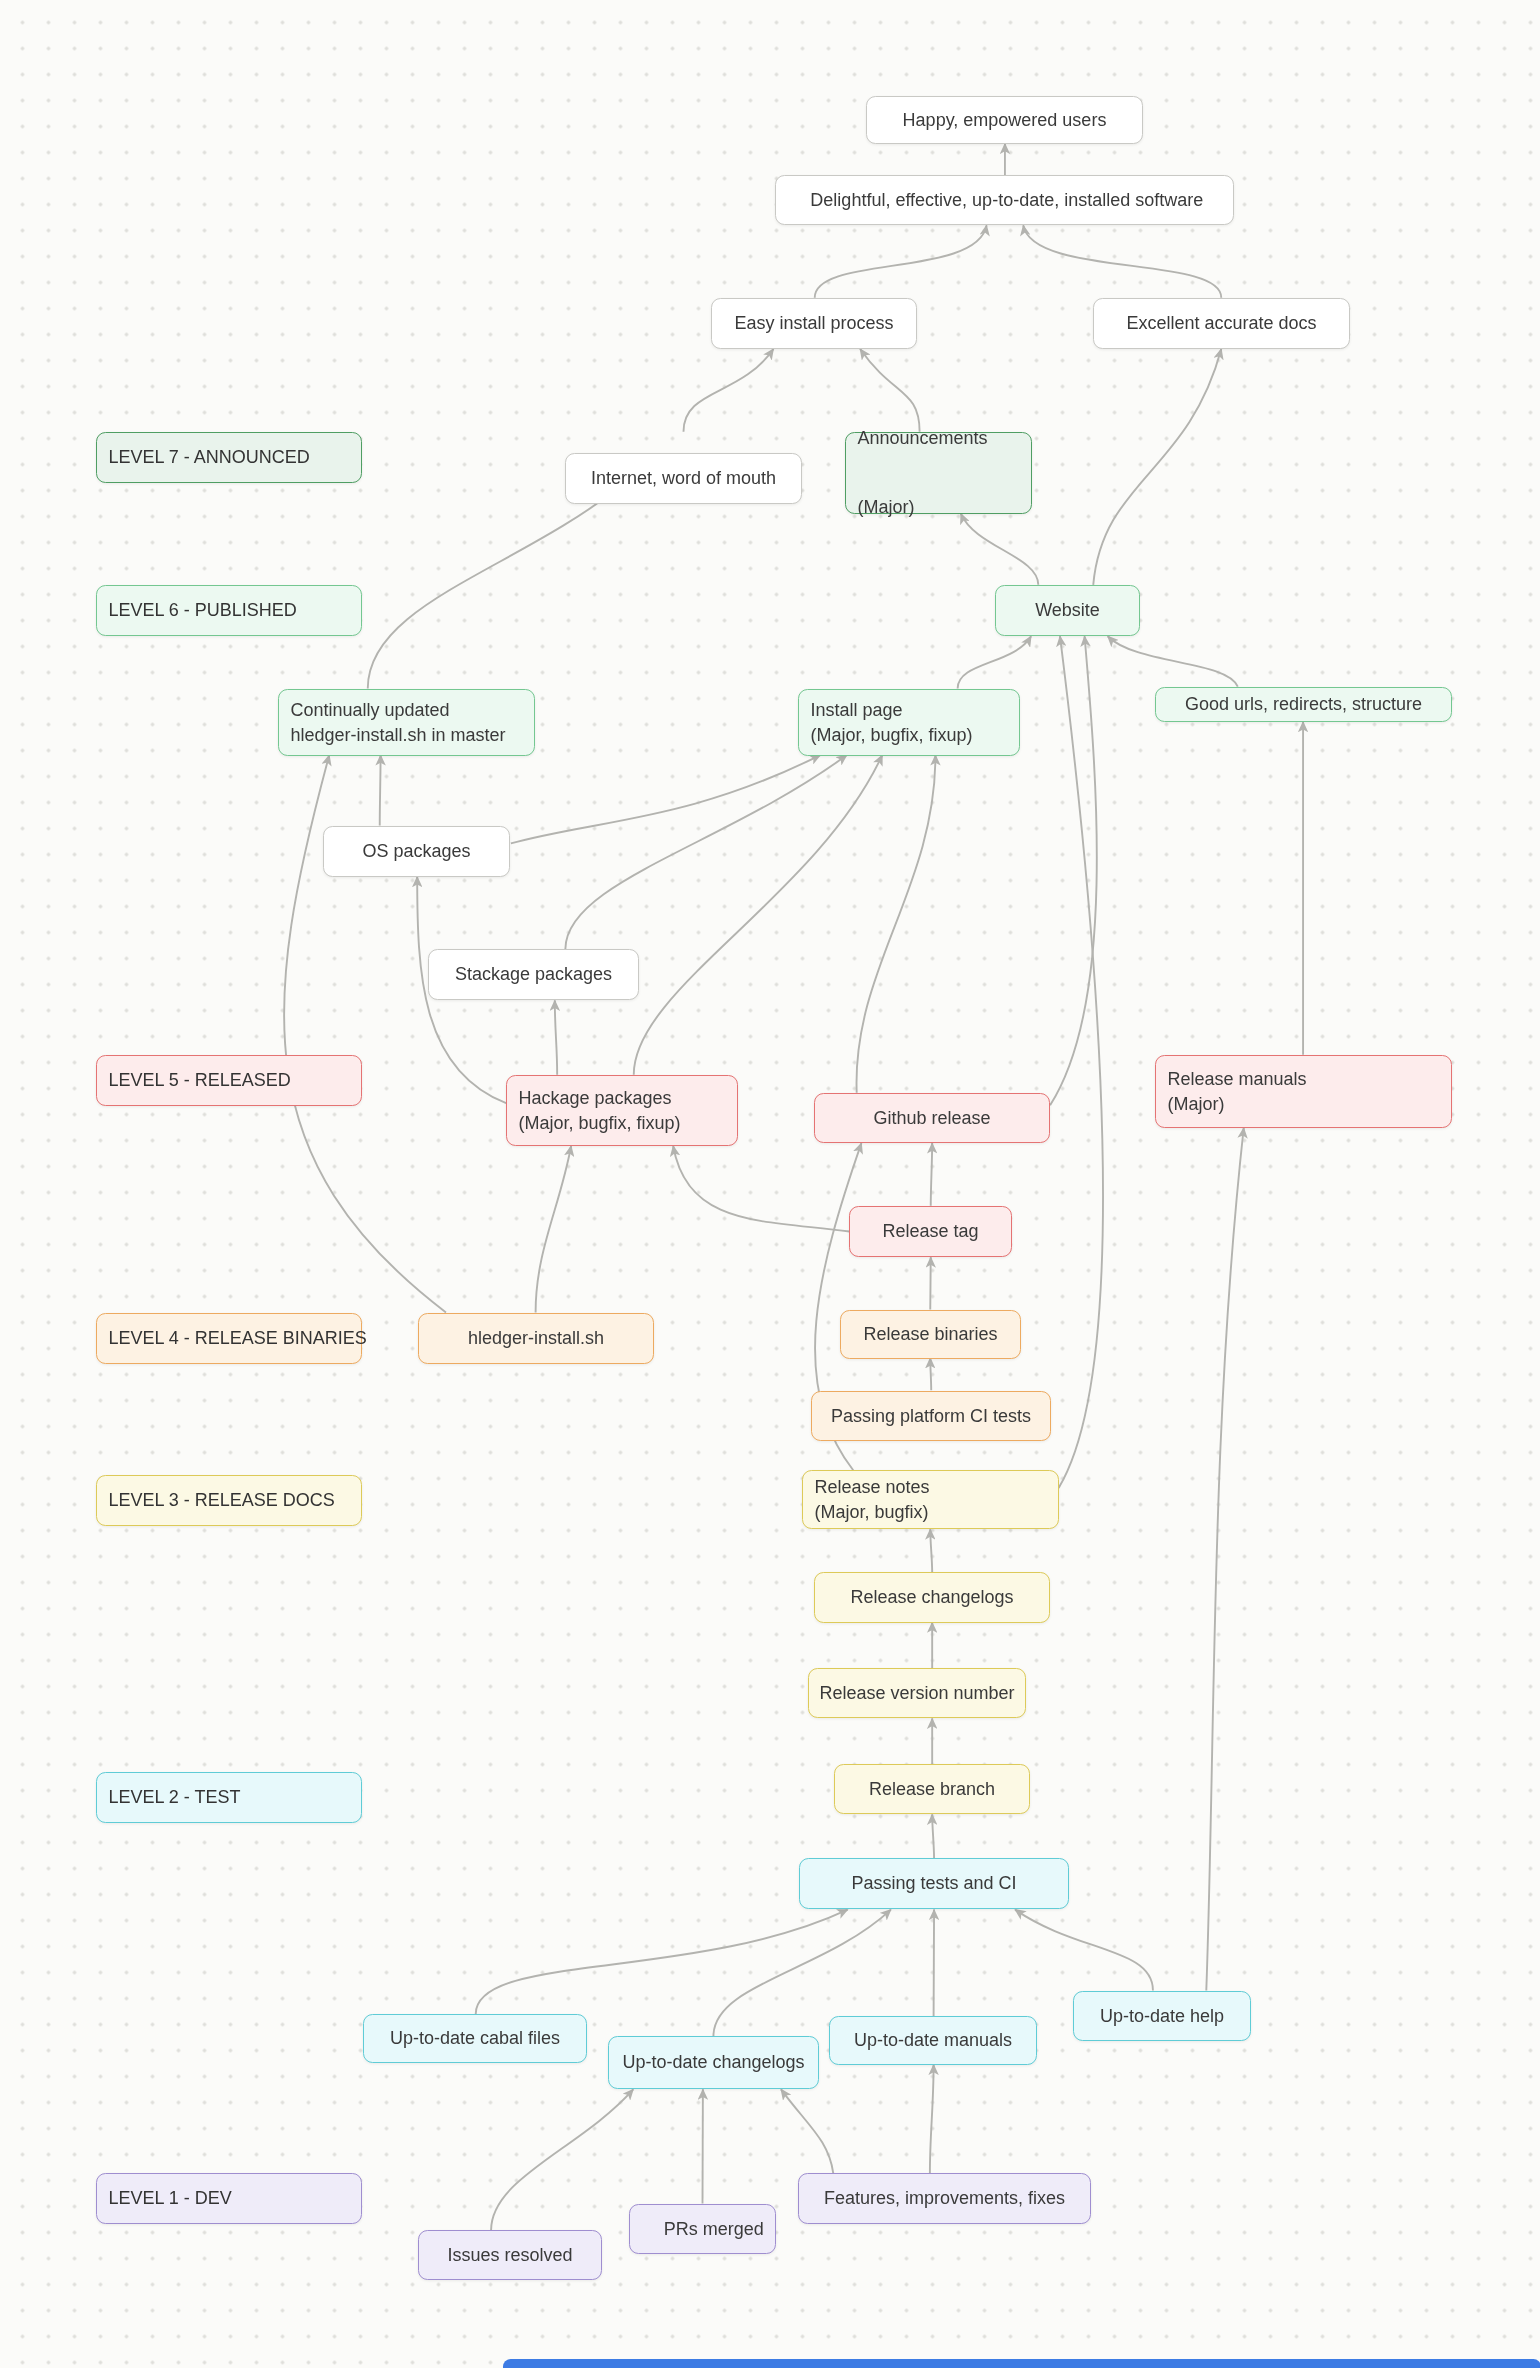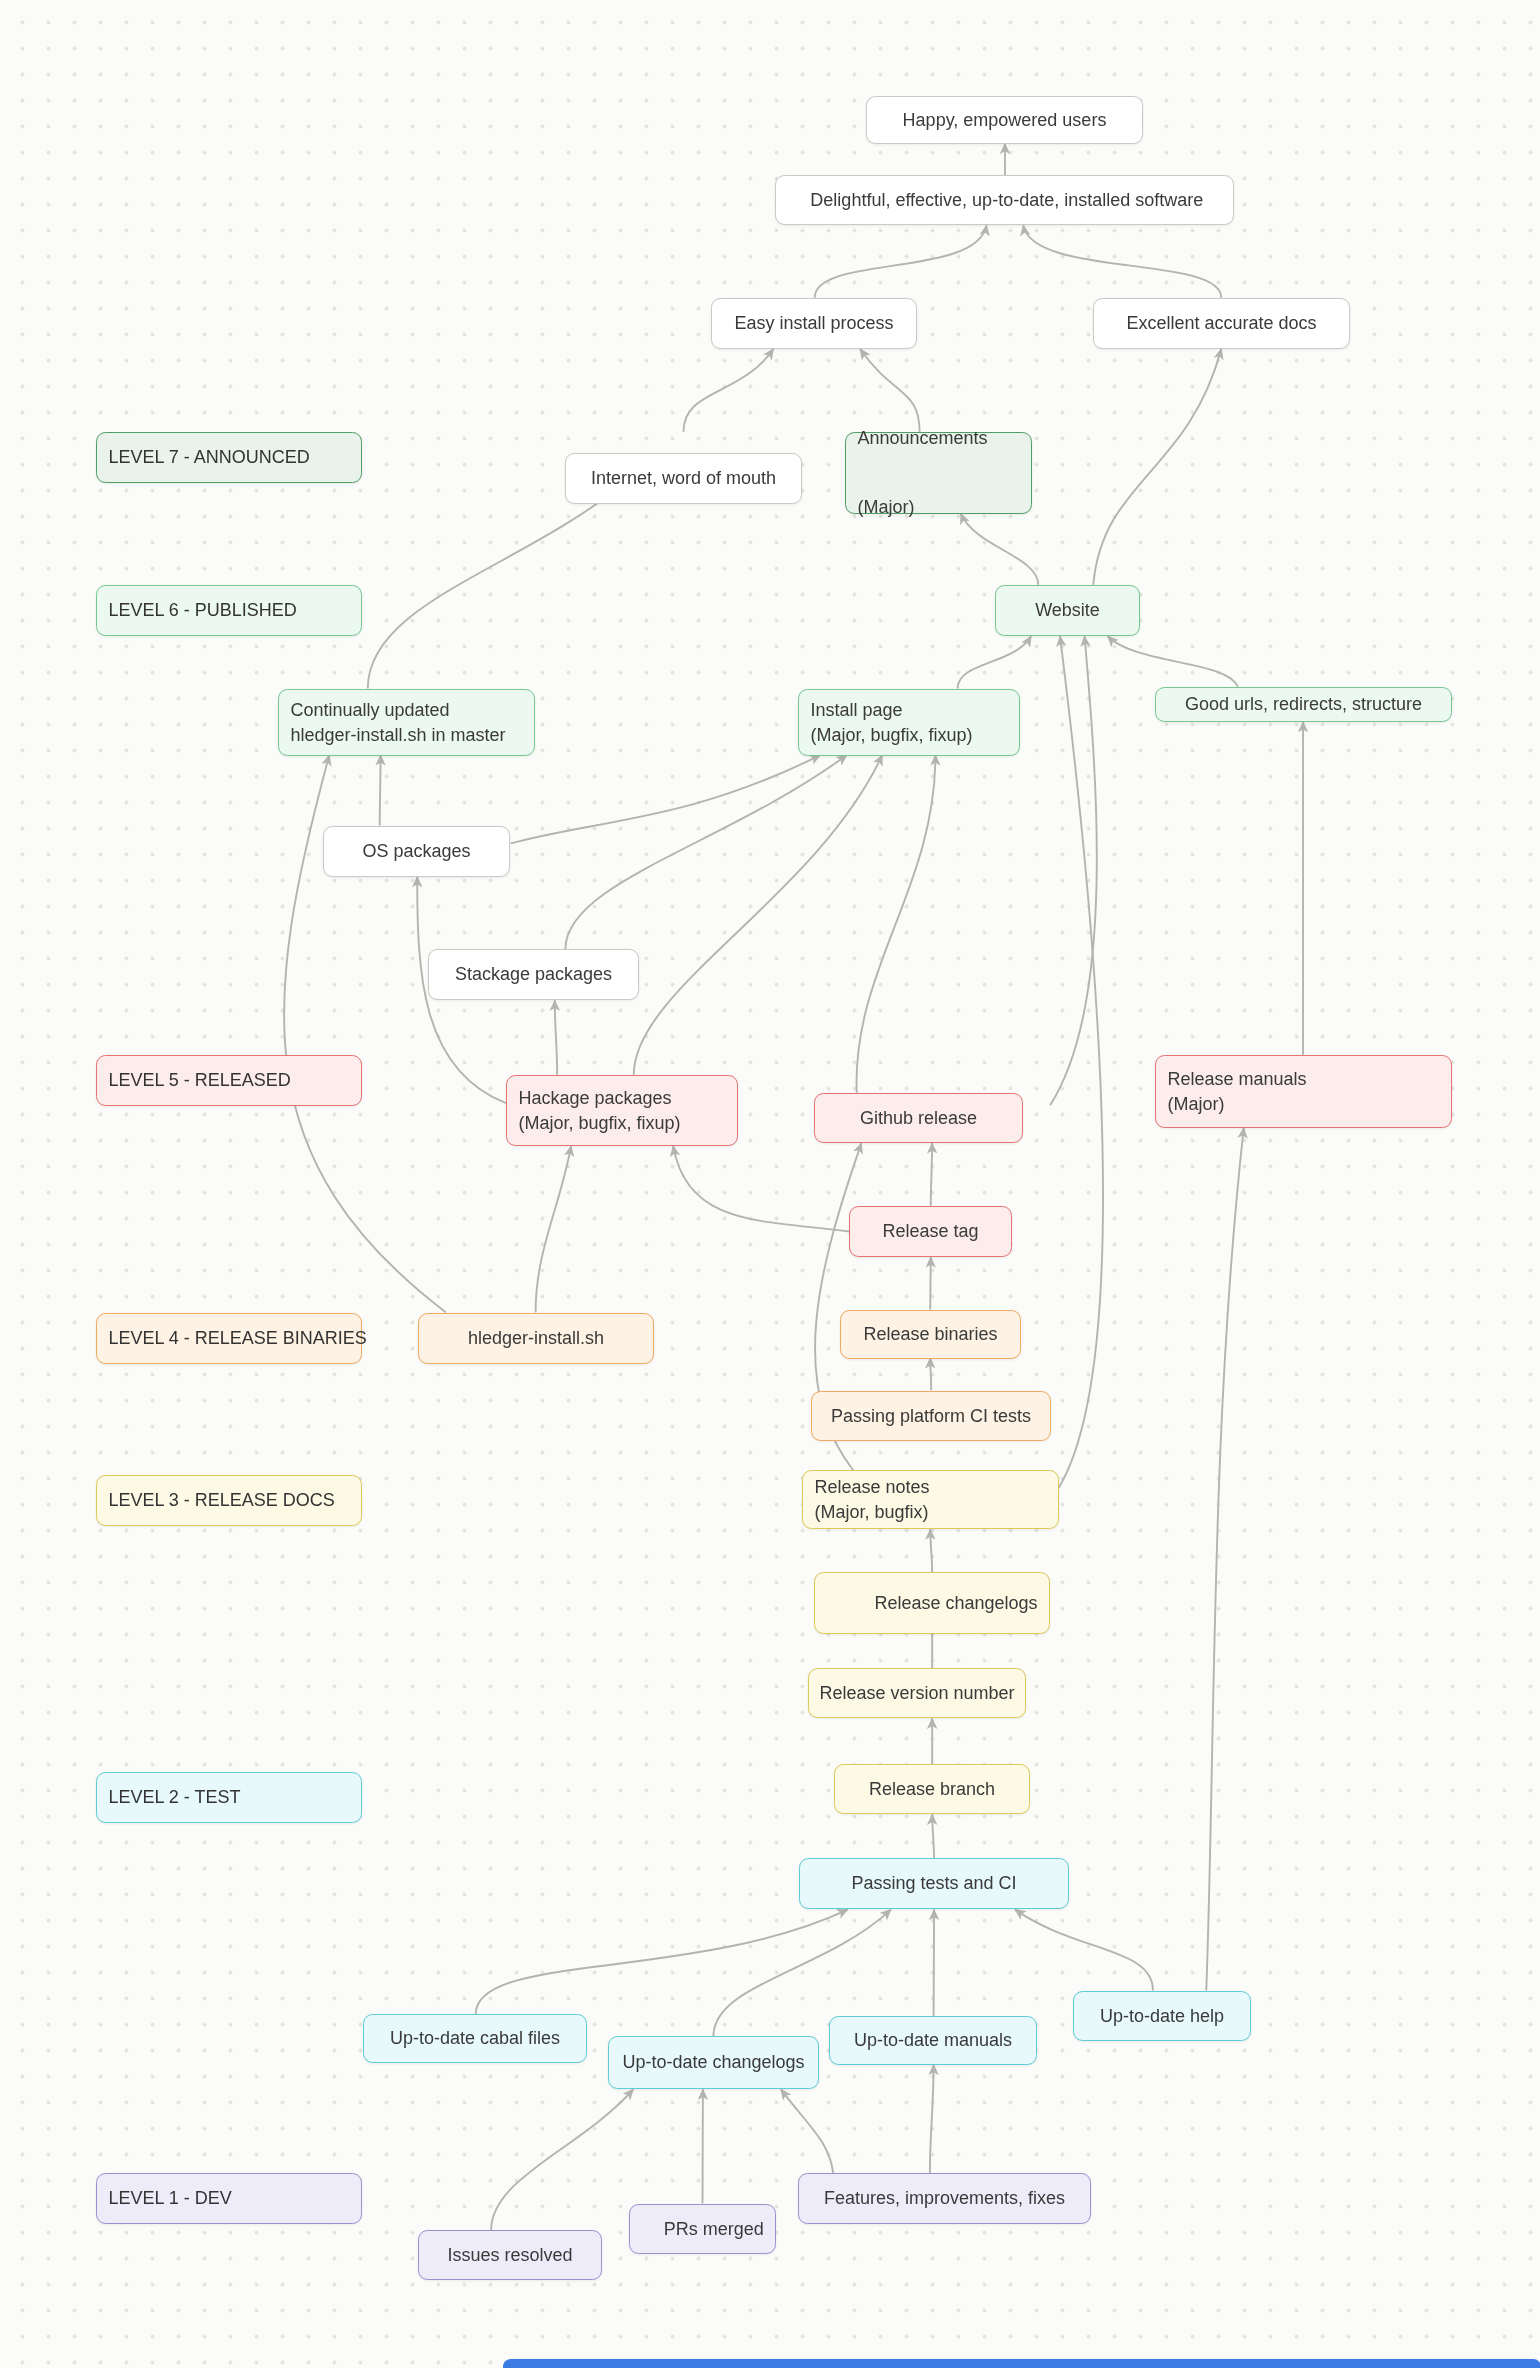--- a/index.html
+++ b/index.html
@@ -126,21 +126,21 @@
       <div class="node" style="left: 428px; top: 949px; width: 211px; height: 51px; border-color: rgb(201, 201, 197); background: rgb(255, 255, 255);">
         <div class="node-line">Stackage packages</div>
       </div>
       <div class="node lvl-label" style="left: 96px; top: 1055px; width: 266px; height: 51px; border-color: rgb(229, 115, 115); background: rgb(253, 236, 236);">
         <div class="node-line">LEVEL 5 - RELEASED</div>
       </div>
       <div class="node multi" style="left: 506px; top: 1075px; width: 232px; height: 71px; border-color: rgb(229, 115, 115); background: rgb(253, 236, 236);">
         <div class="node-line">Hackage packages</div>
         <div class="node-line">(Major, bugfix, fixup)</div>
       </div>
-      <div class="node" style="left: 814px; top: 1093px; width: 209px; height: 50px; border-color: rgb(229, 115, 115); background: rgb(253, 236, 236);">
+      <div class="node" style="left: 814px; top: 1093px; width: 236px; height: 50px; border-color: rgb(229, 115, 115); background: rgb(253, 236, 236);">
         <div class="node-line">Github release</div>
       </div>
       <div class="node multi" style="left: 1155px; top: 1055px; width: 297px; height: 73px; border-color: rgb(229, 115, 115); background: rgb(253, 236, 236);">
         <div class="node-line">Release manuals</div>
         <div class="node-line">(Major)</div>
       </div>
       <div class="node" style="left: 849px; top: 1206px; width: 163px; height: 51px; border-color: rgb(229, 115, 115); background: rgb(253, 236, 236);">
         <div class="node-line">Release tag</div>
       </div>
       <div class="node lvl-label" style="left: 96px; top: 1313px; width: 266px; height: 51px; border-color: rgb(237, 170, 96); background: rgb(253, 242, 227);">
@@ -155,21 +155,21 @@
       <div class="node" style="left: 811px; top: 1391px; width: 240px; height: 50px; border-color: rgb(237, 170, 96); background: rgb(253, 242, 227);">
         <div class="node-line">Passing platform CI tests</div>
       </div>
       <div class="node lvl-label" style="left: 96px; top: 1475px; width: 266px; height: 51px; border-color: rgb(221, 202, 88); background: rgb(252, 249, 228);">
         <div class="node-line">LEVEL 3 - RELEASE DOCS</div>
       </div>
       <div class="node multi" style="left: 802px; top: 1470px; width: 257px; height: 59px; border-color: rgb(221, 202, 88); background: rgb(252, 249, 228);">
         <div class="node-line">Release notes</div>
         <div class="node-line">(Major, bugfix)</div>
       </div>
-      <div class="node" style="left: 814px; top: 1572px; width: 236px; height: 62px; border-color: rgb(221, 202, 88); background: rgb(252, 249, 228); align-items: flex-end;">
+      <div class="node" style="left: 814px; top: 1572px; width: 236px; height: 51px; border-color: rgb(221, 202, 88); background: rgb(252, 249, 228);">
         <div class="node-line">Release changelogs</div>
       </div>
       <div class="node" style="left: 808px; top: 1668px; width: 218px; height: 50px; border-color: rgb(221, 202, 88); background: rgb(252, 249, 228);">
         <div class="node-line">Release version number</div>
       </div>
       <div class="node" style="left: 834px; top: 1764px; width: 196px; height: 50px; border-color: rgb(221, 202, 88); background: rgb(252, 249, 228);">
         <div class="node-line">Release branch</div>
       </div>
       <div class="node lvl-label" style="left: 96px; top: 1772px; width: 266px; height: 51px; border-color: rgb(95, 204, 214); background: rgb(231, 249, 251);">
         <div class="node-line">LEVEL 2 - TEST</div>

